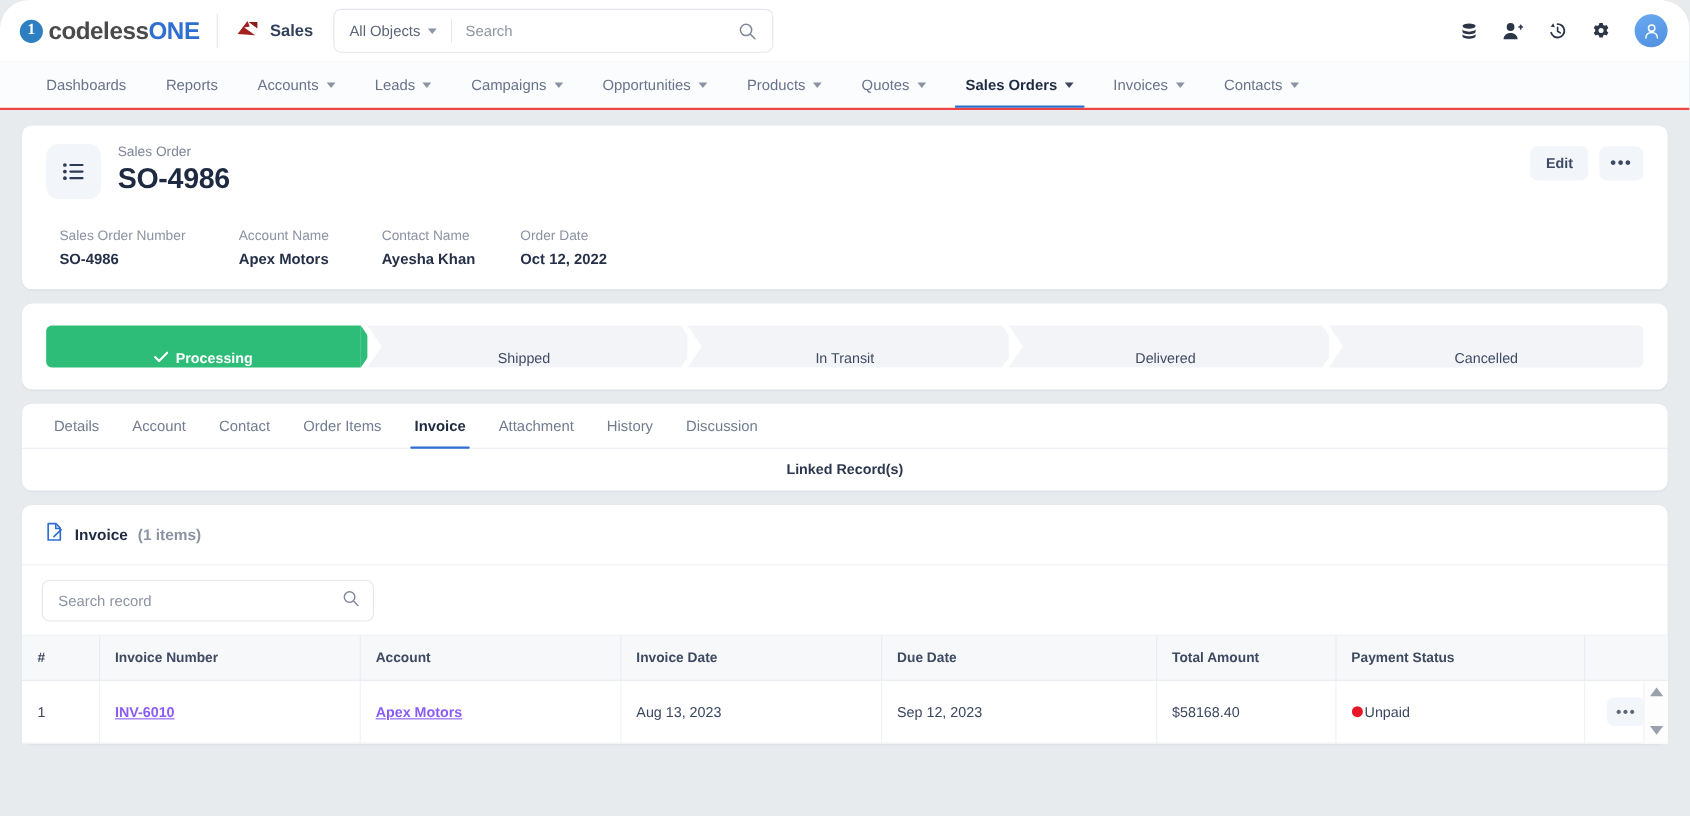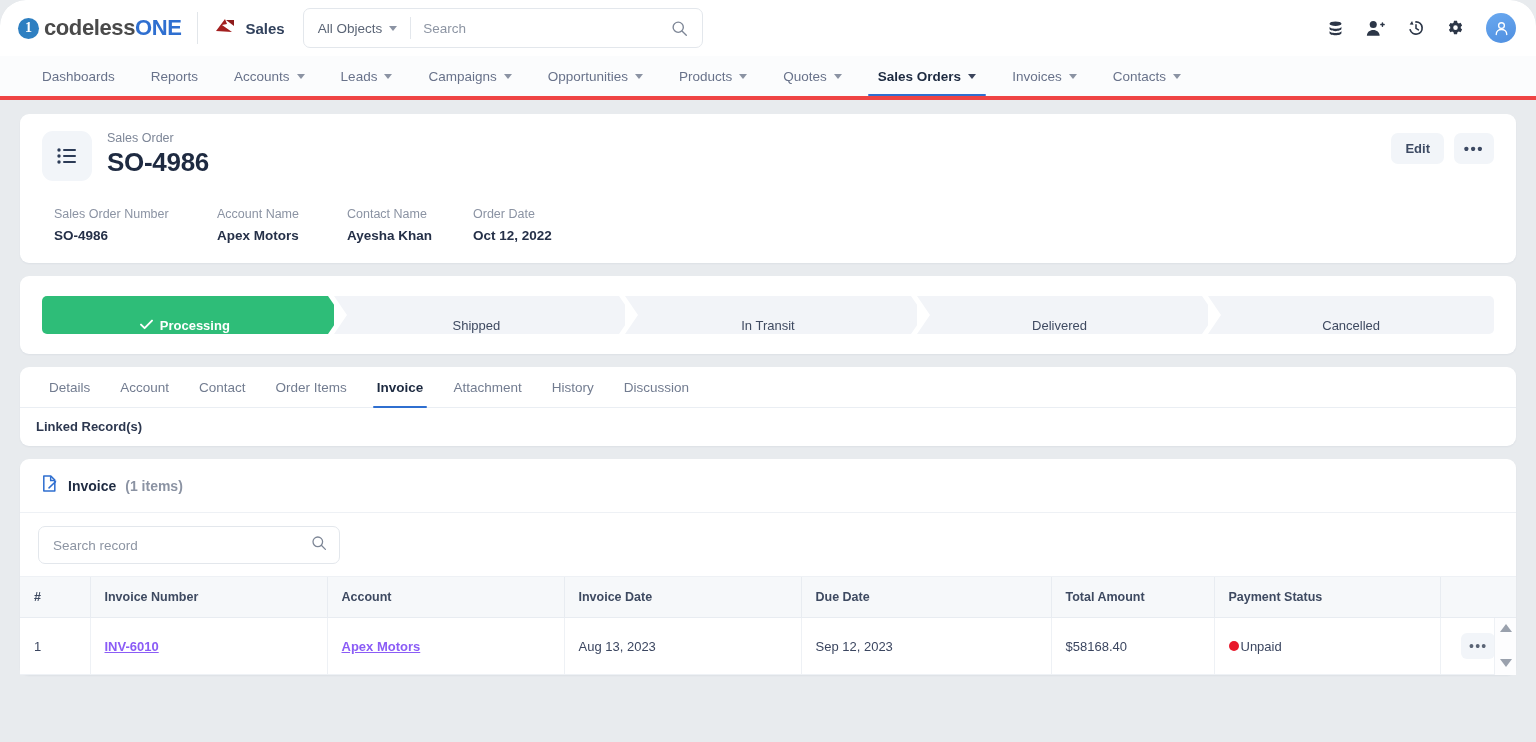--- a/index.html
+++ b/index.html
@@ -70,21 +70,21 @@
   .ticon { cursor: pointer; display: flex; align-items: center; }
   .avatar {
     width: 30px; height: 30px; border-radius: 50%;
     background: linear-gradient(160deg, #6aa9f0, #4f8fe0);
     display: flex; align-items: center; justify-content: center; cursor: pointer;
   }
 
   
   .navbar {
     height: 44px; background: #fbfcfd;
-    border-bottom: 4px solid #ef4444;
+    border-bottom: 2px solid #ef4444;
     display: flex; align-items: stretch; padding: 0 24px;
     gap: 0;
   }
   .nav-item {
     display: flex; align-items: center; gap: 7px;
     padding: 0 18px; font-size: 13.5px; color: #68728a;
     cursor: pointer; position: relative; white-space: nowrap;
   }
   .nav-item.active { color: #1d2a40; font-weight: 700; }
   .nav-item.active::after {
@@ -173,21 +173,21 @@
   }
   .tab {
     display: flex; align-items: center; padding: 0 15px;
     font-size: 13.5px; color: #727c90; cursor: pointer; position: relative;
   }
   .tab.active { color: #1d2a40; font-weight: 700; }
   .tab.active::after {
     content: ""; position: absolute; left: 11px; right: 11px; bottom: -1px;
     height: 2.5px; background: #2f6fd0; border-radius: 2px;
   }
-  .linked { padding: 11px 16px 12px 16px; font-size: 13px; color: #2c374f; font-weight: 600; }
+  .linked { padding: 11px 16px 12px 16px; font-size: 13px; color: #2c374f; font-weight: 600; text-align: center; }
 
   
   .rl-head {
     display: flex; align-items: center; gap: 9px;
     padding: 15px 20px; border-bottom: 1px solid #eef1f5;
   }
   .rl-title { font-size: 14px; font-weight: 700; color: #1f2b42; }
   .rl-count { font-size: 14px; color: #8b93a3; font-weight: 600; }
 
   .rl-search-row { padding: 13px 18px 12px 18px; }

